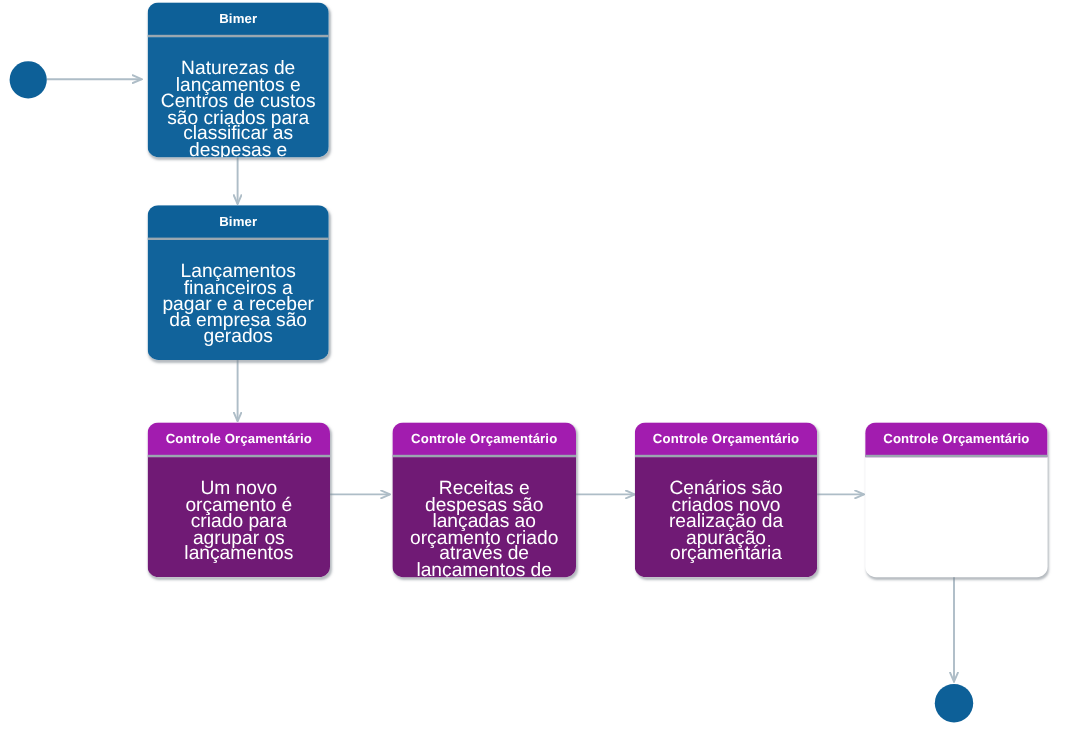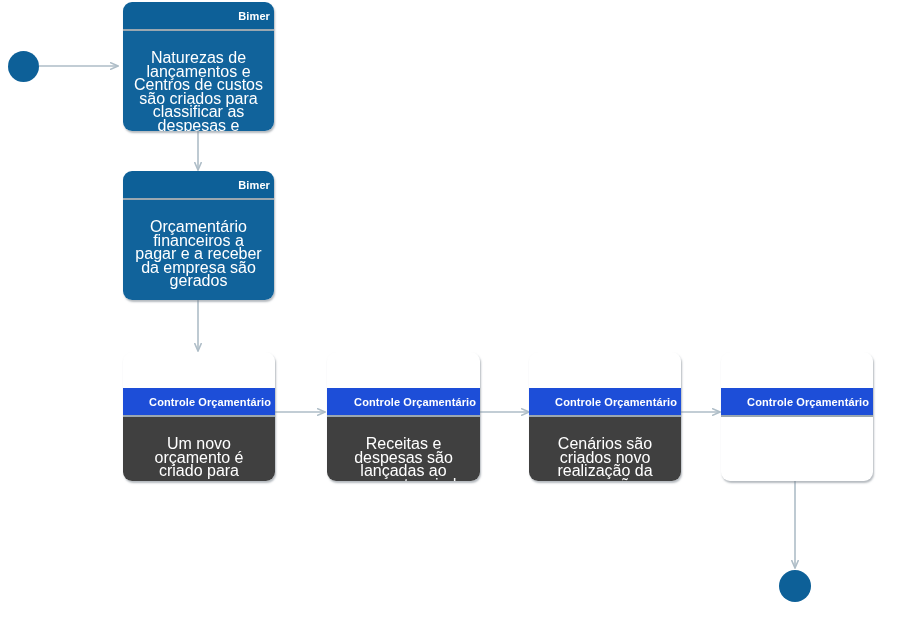--- a/index.html
+++ b/index.html
@@ -47,21 +47,21 @@
     box-sizing: border-box;
     border-radius: 9px;
     overflow: hidden;
     z-index: 3;
     box-shadow: 1px 2px 2px rgba(120,130,138,0.55);
     display: flex;
     flex-direction: column;
   }
   .node .node-header {
     flex: 0 0 auto;
-    text-align: right;
+    text-align: center;
     color: #ffffff;
     font-weight: bold;
     font-size: 11px;
     line-height: 12px;
     padding: 8px 4px 7px 4px;
     letter-spacing: 0.1px;
     border-bottom: 2px solid #9aa7b0;
     box-sizing: border-box;
   }
   .node .node-body {
@@ -72,22 +72,22 @@
     line-height: 13.5px;
     padding: 20px 8px 6px 8px;
     box-sizing: border-box;
   }
 
   
   .node.dark .node-header { background: #0d6098; }
   .node.dark .node-body   { background: #11639b; }
 
   
-  .node.light .node-header { background: #1d4ed8; margin-top: 36px; }
-  .node.light .node-body   { background: #404040; }
+  .node.light .node-header { background: #a21caf; }
+  .node.light .node-body   { background: #701a75; }
 </style>
 </head>
 <body>
 
 <div id="canvas">
 
   <svg id="connectors" viewBox="0 0 898 622" width="898" height="622">
     <defs>
       <marker id="arrowhead" markerWidth="9" markerHeight="8" refX="8" refY="4" orient="auto" markerUnits="userSpaceOnUse">
         <path d="M0,0.5 L8,4 L0,7.5" fill="none" stroke="#aebdc7" stroke-width="1.6"></path>
@@ -113,21 +113,21 @@
 
   <div class="terminator" style="left:779px; top:570px; width:32px; height:32px;"></div>
 
   <div class="node dark" style="left:123px; top:2px; width:151px; height:129px;">
     <div class="node-header">Bimer</div>
     <div class="node-body">Naturezas de lançamentos e Centros de custos são criados para classificar as despesas e receitas no sistema</div>
   </div>
 
   <div class="node dark" style="left:123px; top:171px; width:151px; height:129px;">
     <div class="node-header">Bimer</div>
-    <div class="node-body">Orçamentário financeiros a pagar e a receber da empresa são gerados</div>
+    <div class="node-body">Lançamentos financeiros a pagar e a receber da empresa são gerados</div>
   </div>
 
   <div class="node light" style="left:123px; top:352px; width:152px; height:129px;">
     <div class="node-header">Controle Orçamentário</div>
     <div class="node-body">Um novo orçamento é criado para agrupar os lançamentos</div>
   </div>
 
   <div class="node light" style="left:327px; top:352px; width:153px; height:129px;">
     <div class="node-header">Controle Orçamentário</div>
     <div class="node-body">Receitas e despesas são lançadas ao orçamento criado através de lançamentos de Naturezas de lançamento e Centro de Custo</div>

